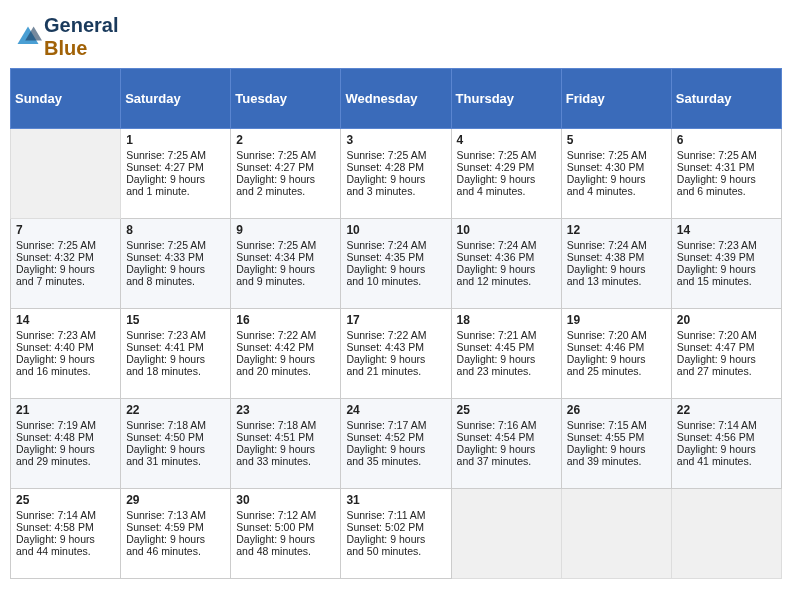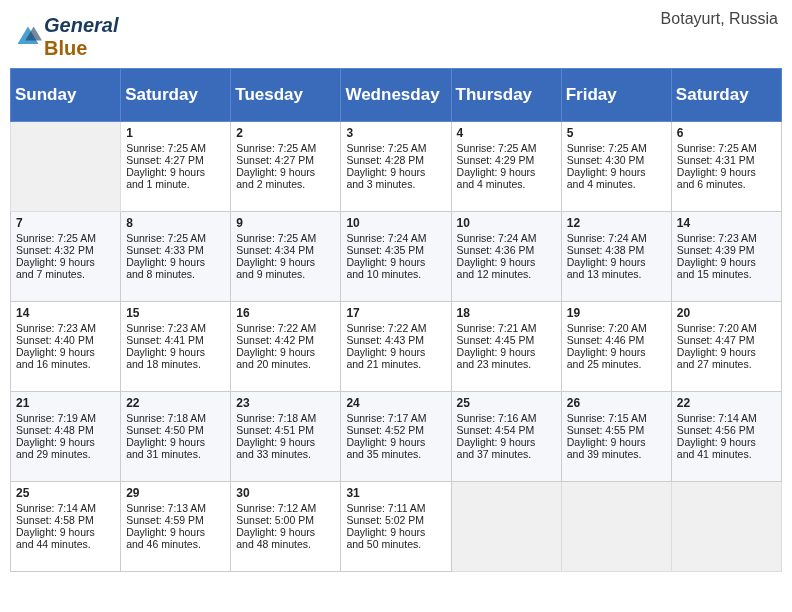--- a/index.html
+++ b/index.html
@@ -40,23 +40,23 @@
       color: #444;
     }
     table {
       width: 100%;
       border-collapse: collapse;
       table-layout: fixed;
     }
     th {
       background-color: #3a6bba;
       color: #fff;
-      font-size: 17px;
+      font-size: 13px;
       font-weight: bold;
-      padding: 16px 4px;
+      padding: 22px 4px;
       text-align: left;
       border: 1px solid #5a85d0;
     }
     td {
       border: 1px solid #ccc;
       vertical-align: top;
       padding: 4px 5px;
       height: 90px;
       font-size: 10.5px;
       color: #222;
@@ -81,26 +81,25 @@
 </head>
 <body>
 
 <div class="header">
   <div class="logo">
     <svg class="logo-icon" viewBox="0 0 40 40" xmlns="http://www.w3.org/2000/svg">
       <polygon points="20,5 35,30 5,30" fill="#4a9fd4"></polygon>
       <polygon points="28,5 40,25 16,25" fill="#1a3a5c" opacity="0.6"></polygon>
     </svg>
     <div>
-      <span style="color:#1a3a5c;font-size:20px;font-weight:bold;font-style:italic;">General</span><br>
+      <span style="color:#1a3a5c;font-size:20px;font-weight:bold;">General</span><br>
       <span style="color:#a16207;font-size:20px;font-weight:bold;">Blue</span>
     </div>
   </div>
   <div class="title-block">
-    <div class="location">Botayurt, Russia</div>
   </div>
 </div>
 
 <table>
   <thead>
     <tr>
     <th>Sunday</th>
         <th>Saturday</th>
         <th>Tuesday</th>
         <th>Wednesday</th>

